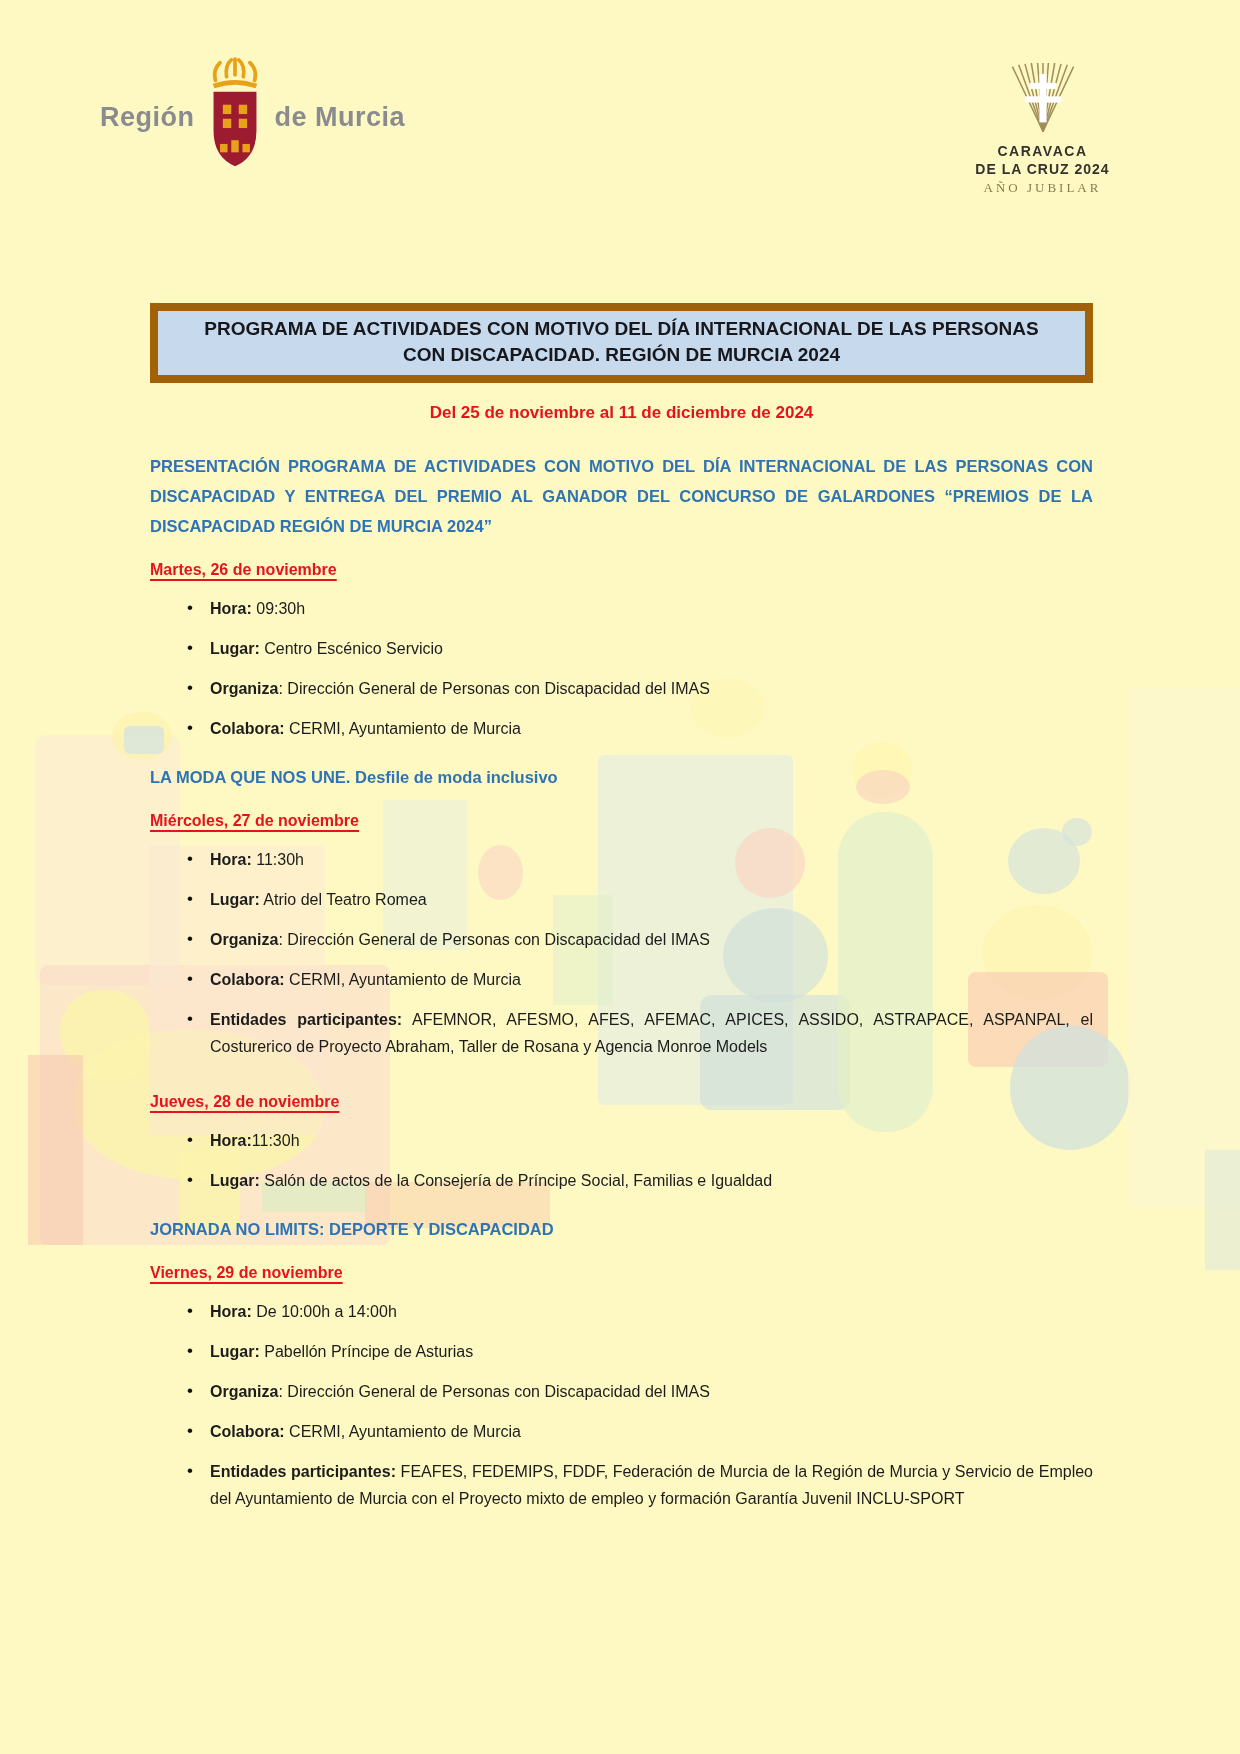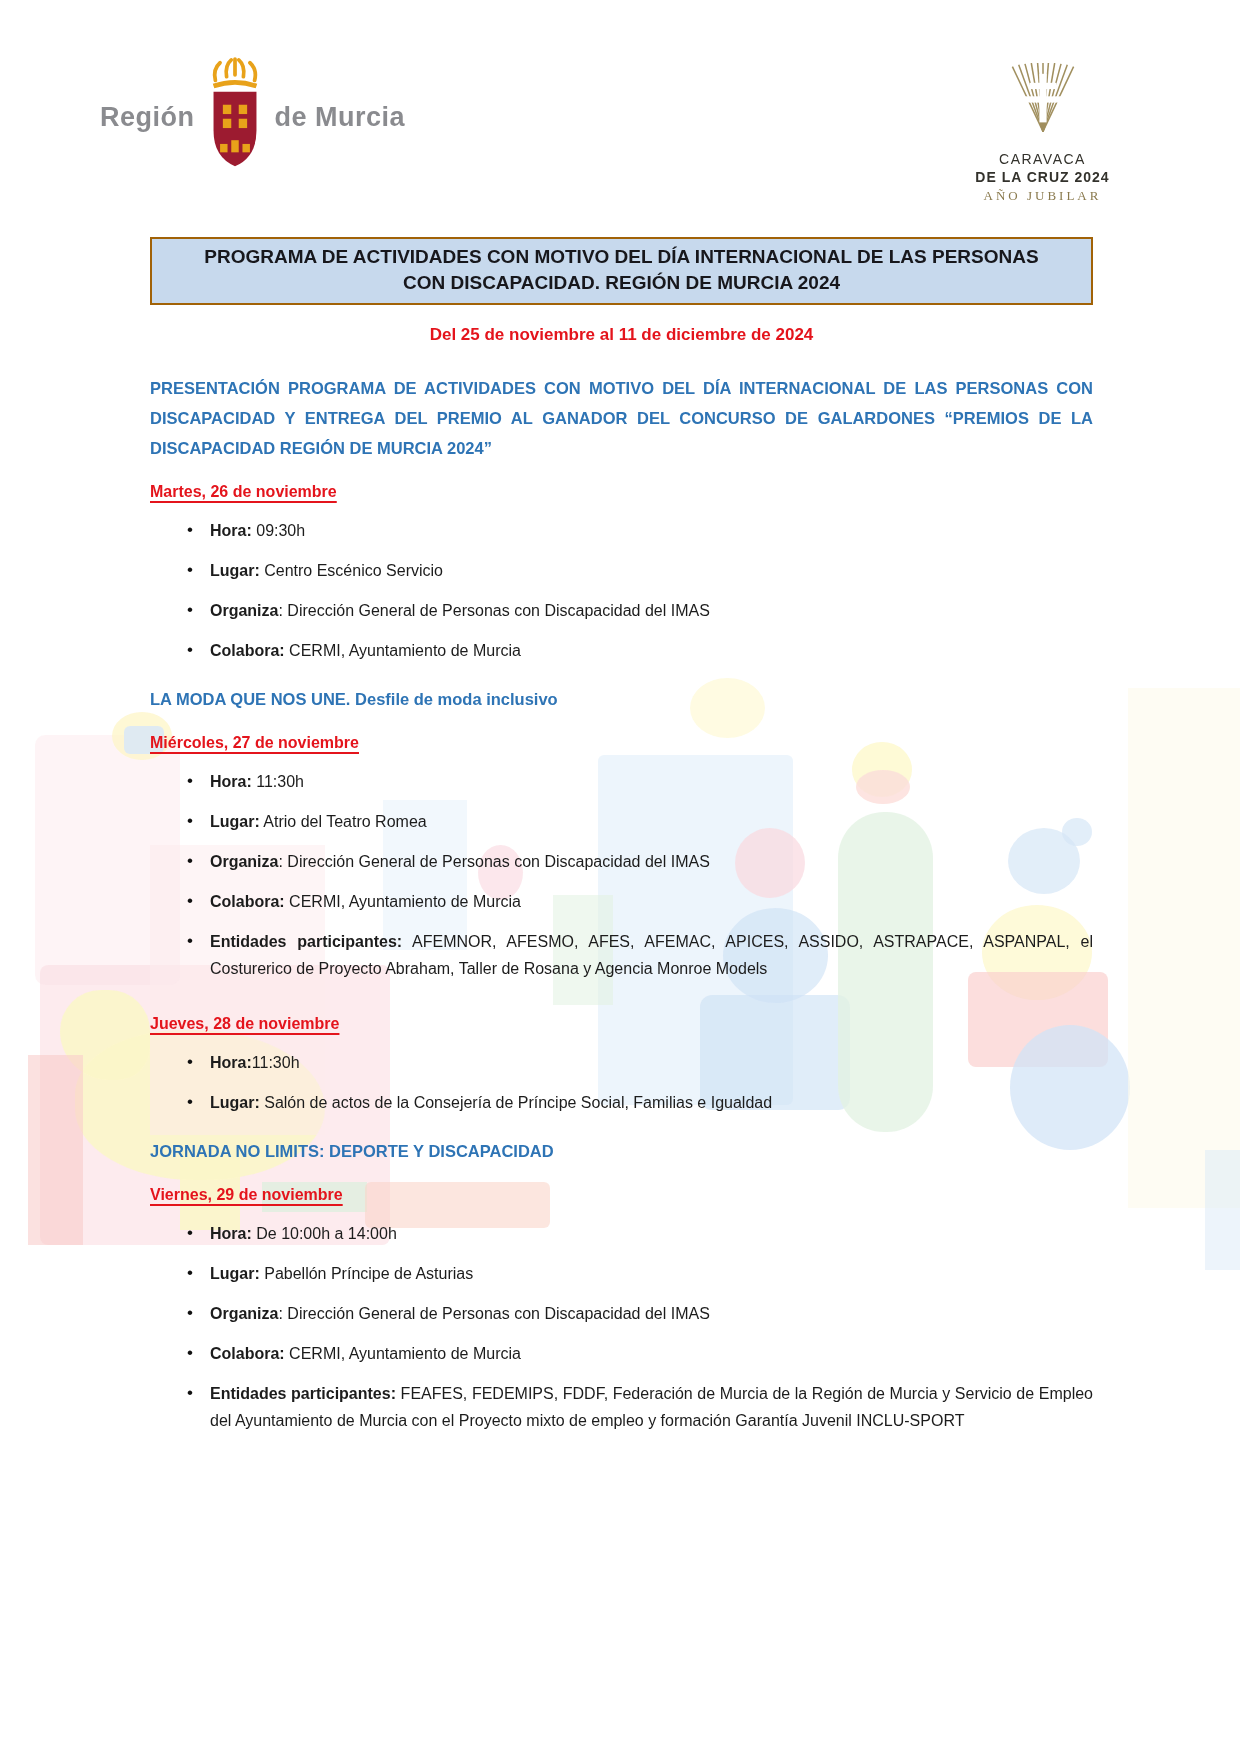--- a/index.html
+++ b/index.html
@@ -1,20 +1,20 @@
 <!DOCTYPE html>
 <html style="--accent_blue: #2e74b5; --accent_red: #e4141c; --title_box_bg: #c7d9ed; --crest_red: #9c1b30; --gold: #e8a21a; --caravaca_tan: #9c8a57; --logo_gray: #8a8b8f; --ink: #1c1c1c;"><head>
 <meta charset="utf-8">
 <style>
   :root{
     --accent_blue:#2e74b5; --accent_red:#e4141c; --title_box_bg:#c7d9ed;
     --crest_red:#9c1b30; --gold:#e8a21a; --caravaca_tan:#9c8a57; --logo_gray:#8a8b8f; --ink:#1c1c1c;
   }
   html,body{margin:0;padding:0;background:#e9e9e9;}
-  .page{position:relative;width:1240px;height:1754px;margin:0 auto;background:#ffffff;overflow:hidden;
+  .page{position:relative;width:1240px;height:1754px;margin:0 auto;background:#fef9c3;overflow:hidden;
         font-family:"Liberation Sans", sans-serif;color:var(--ink);}
   
   .wm{position:absolute;inset:0;z-index:0;opacity:.55;pointer-events:none;}
   .wm div{position:absolute;}
   .s1 {left:35px;  top:735px;  width:145px;height:250px;background:#fbdce2;border-radius:10px;opacity:.55;}
   .s2 {left:112px; top:712px;  width:60px; height:48px; background:#fdeea0;border-radius:50%;opacity:.8;}
   .s3 {left:124px; top:726px;  width:40px; height:28px; background:#bcd7f2;border-radius:6px;opacity:.85;}
   .s4 {left:40px;  top:965px;  width:350px;height:280px;background:#f8c9d2;border-radius:8px;opacity:.7;}
   .s5 {left:75px;  top:1030px; width:250px;height:150px;background:#f9ef9e;border-radius:45% 55% 50% 50%;opacity:.9;}
   .s5b{left:60px;  top:990px;  width:90px; height:90px; background:#f9ef9e;border-radius:50% 50% 40% 60%;opacity:.9;}
@@ -41,24 +41,24 @@
   .s23{left:478px; top:845px;  width:45px; height:55px; background:#f5b8c4;border-radius:50%;opacity:.6;}
   .s24{left:553px; top:895px;  width:60px; height:110px;background:#cfe9cf;opacity:.6;}
   .s25{left:383px; top:800px;  width:84px; height:150px;background:#cfe4f7;opacity:.5;}
   
   .content{position:relative;z-index:1;padding:0 147px 0 150px;}
   .top{display:flex;justify-content:space-between;align-items:flex-start;
        margin:0 -57px 0 -50px;padding-top:55px;height:138px;}
   .murcia-logo{display:flex;align-items:center;gap:12px;}
   .murcia-logo .gtxt{color:var(--logo_gray);font-weight:bold;font-size:27px;letter-spacing:.5px;}
   .caravaca-logo{display:flex;flex-direction:column;align-items:center;width:215px;margin-top:8px;}
-  .cv1{color:#33322c;font-weight:normal;font-size:14px;letter-spacing:1.5px;margin-top:12px;}
+  .cv1{color:#33322c;font-weight:bold;font-size:14px;letter-spacing:1.5px;margin-top:4px;}
   .cv2{color:#33322c;font-weight:bold;font-size:14px;letter-spacing:1px;margin-top:2px;}
   .cv3{color:#8a7a4e;font-family:"Liberation Serif",serif;font-size:13px;letter-spacing:3px;margin-top:3px;}
-  .title-box{margin-top:44px;background:var(--title_box_bg);border:2px solid #a16207;
+  .title-box{margin-top:110px;background:var(--title_box_bg);border:8px solid #a16207;
              text-align:center;padding:5px 8px 7px;font-weight:bold;font-size:19px;line-height:26px;color:#17171c;}
   .date-range{margin-top:20px;text-align:center;color:var(--accent_red);font-weight:bold;font-size:17px;}
   .event-title{color:var(--accent_blue);font-weight:bold;font-size:16.5px;line-height:30px;margin-top:20px;}
   .event-title.justify{text-align:justify;}
   #events > .event-title:first-child{margin-top:28px;}
   .event-date{display:inline-block;color:var(--accent_red);font-weight:bold;font-size:16px;margin-top:20px;
               text-decoration:underline;text-decoration-thickness:2px;text-underline-offset:4px;}
   .bullets{margin:16px 0 6px;padding:0;list-style:none;}
   .bullets li{position:relative;padding-left:60px;margin-bottom:13px;font-size:16px;line-height:27px;}
   .bullets li::before{content:"\2022";position:absolute;left:37px;top:-1px;font-size:17px;color:#111;}

